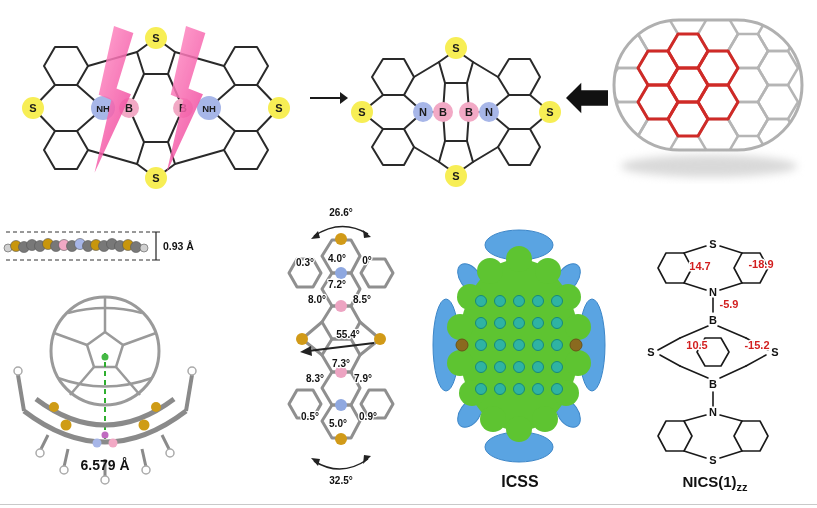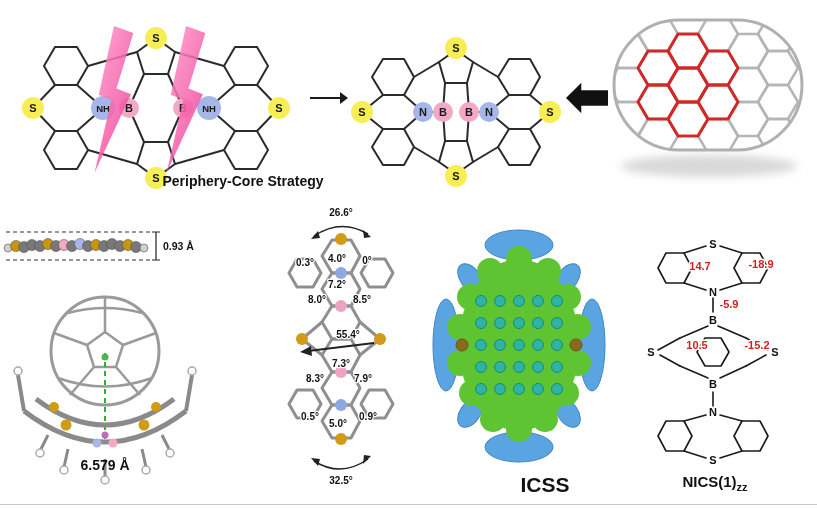--- a/index.html
+++ b/index.html
@@ -153,23 +153,20 @@
         <polygon class="meshr" points="102,113 92,96 72,96 62,113 72,130 92,130"></polygon>
         <polygon class="meshr" points="72,62 62,45 42,45 32,62 42,79 62,79"></polygon>
         <polygon class="meshr" points="72,96 62,79 42,79 32,96 42,113 62,113"></polygon>
         <polygon class="meshr" points="132,62 122,45 102,45 92,62 102,79 122,79"></polygon>
         <polygon class="meshr" points="132,96 122,79 102,79 92,96 102,113 122,113"></polygon>
       </g>
       <rect x="8" y="14" width="188" height="130" rx="65" ry="65" fill="none" stroke="#b0b0b0" stroke-width="3"></rect>
     </svg>
   </div>
 
-  <div class="cap" style="left:130px;top:173px;width:226px;font-size:14px;">
-    <span>Periphery-Core Strategy</span>
-  </div>
 
   <div class="panel" style="left:2px;top:220px;text-align:right;">
     <svg width="200" height="68" viewBox="0 0 200 68">
       <g stroke="#333" stroke-width="1" stroke-dasharray="4,3">
         <line x1="4" y1="12" x2="150" y2="12"></line>
           <line x1="4" y1="40" x2="150" y2="40"></line>
       </g>
       <g stroke="#555" stroke-width="0.6">
         <circle cx="6" cy="28" r="4" fill="#d0d0d0"></circle>
           <circle cx="14" cy="26" r="5.5" fill="#c8960c"></circle>
@@ -343,21 +340,21 @@
         <circle cx="51" cy="166" r="5.5"></circle>
           <circle cx="70" cy="166" r="5.5"></circle>
           <circle cx="89" cy="166" r="5.5"></circle>
           <circle cx="108" cy="166" r="5.5"></circle>
           <circle cx="127" cy="166" r="5.5"></circle>
         <circle cx="32" cy="122" r="6" fill="#8a6a1f" stroke="#6b5318"></circle>
           <circle cx="146" cy="122" r="6" fill="#8a6a1f" stroke="#6b5318"></circle>
       </g>
     </svg>
   </div>
-  <div class="cap" style="left:480px;top:473px;width:130px;font-size:21px;">
+  <div class="cap" style="left:455px;top:473px;width:130px;font-size:16px;">
     <span>ICSS</span>
   </div>
 
   <div class="panel" style="left:616px;top:226px;">
     <svg width="198" height="246" viewBox="0 0 198 246">
       <g>
         <polygon class="kbond" points="76,42 68,27 50,27 42,42 50,57 68,57"></polygon>
         <polygon class="kbond" points="152,42 144,27 126,27 118,42 126,57 144,57"></polygon>
         <path class="kbond" d="M68,27 L90,20 M126,27 L104,20"></path>
         <path class="kbond" d="M68,57 L90,64 M126,57 L104,64"></path>

